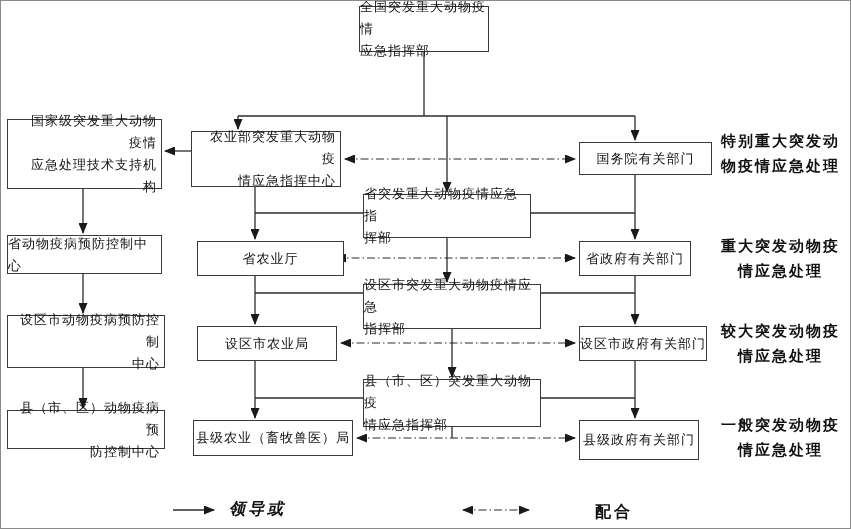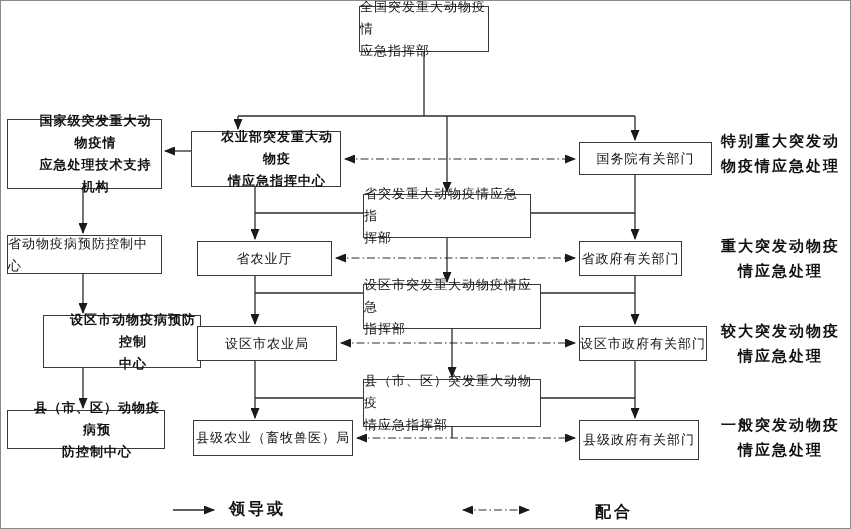--- a/index.html
+++ b/index.html
@@ -25,24 +25,23 @@
     align-items:center;
     text-align:left;
     font-size:13px;
     line-height:22px;
     letter-spacing:1px;
     white-space:pre-line;
     z-index:2;
   }
   .node.left{
     align-items:flex-start;
-    text-align:center;
-    padding-left:26px;
+    text-align:right;
+    padding-left:12px;
     padding-right:4px;
-    font-weight:bold;
   }
   .sev{
     position:absolute;
     font-size:15px;
     font-weight:bold;
     line-height:25px;
     letter-spacing:2px;
     text-align:center;
     white-space:pre-line;
     z-index:2;
@@ -117,42 +116,42 @@
 应急指挥部</div>
   <div class="node left" style="left:6px;top:118px;width:155px;height:70px;">国家级突发重大动物疫情
 应急处理技术支持机构</div>
   <div class="node left" style="left:190px;top:130px;width:150px;height:56px;">农业部突发重大动物疫
 情应急指挥中心</div>
   <div class="node" style="left:578px;top:141px;width:133px;height:33px;">国务院有关部门</div>
 
   <div class="node" style="left:362px;top:193px;width:168px;height:44px;">省突发重大动物疫情应急指
 挥部</div>
   <div class="node" style="left:6px;top:234px;width:155px;height:39px;">省动物疫病预防控制中心</div>
-  <div class="node" style="left:196px;top:240px;width:135px;height:35px;">省农业厅</div>
-  <div class="node" style="left:578px;top:240px;width:103px;height:35px;">省政府有关部门</div>
+  <div class="node" style="left:196px;top:240px;width:147px;height:35px;">省农业厅</div>
+  <div class="node" style="left:578px;top:240px;width:112px;height:35px;">省政府有关部门</div>
 
   <div class="node" style="left:362px;top:283px;width:178px;height:45px;">设区市突发重大动物疫情应急
 指挥部</div>
-  <div class="node left" style="left:6px;top:314px;width:158px;height:53px;margin-left:36px;">设区市动物疫病预防控制
+  <div class="node left" style="left:6px;top:314px;width:158px;height:53px;">设区市动物疫病预防控制
 中心</div>
   <div class="node" style="left:196px;top:325px;width:140px;height:35px;">设区市农业局</div>
   <div class="node" style="left:578px;top:325px;width:128px;height:35px;">设区市政府有关部门</div>
 
   <div class="node" style="left:362px;top:378px;width:178px;height:48px;">县（市、区）突发重大动物疫
 情应急指挥部</div>
   <div class="node left" style="left:6px;top:409px;width:158px;height:39px;">县（市、区）动物疫病预
 防控制中心</div>
   <div class="node" style="left:192px;top:419px;width:160px;height:36px;">县级农业（畜牧兽医）局</div>
   <div class="node" style="left:578px;top:419px;width:120px;height:40px;">县级政府有关部门</div>
 
   <div class="sev" style="left:712px;top:128px;width:135px;">特别重大突发动
 物疫情应急处理</div>
   <div class="sev" style="left:712px;top:233px;width:135px;">重大突发动物疫
 情应急处理</div>
   <div class="sev" style="left:712px;top:318px;width:135px;">较大突发动物疫
 情应急处理</div>
   <div class="sev" style="left:712px;top:412px;width:135px;">一般突发动物疫
 情应急处理</div>
 
-  <div class="legend-label" style="left:228px;top:498px;">领导或</div>
+  <div class="legend-label" style="left:228px;top:498px;font-style:italic;">领导或</div>
   <div class="legend-label" style="left:546px;top:501px;padding-left:48px;">配合</div>
 
 </div>
 
 </body></html>

